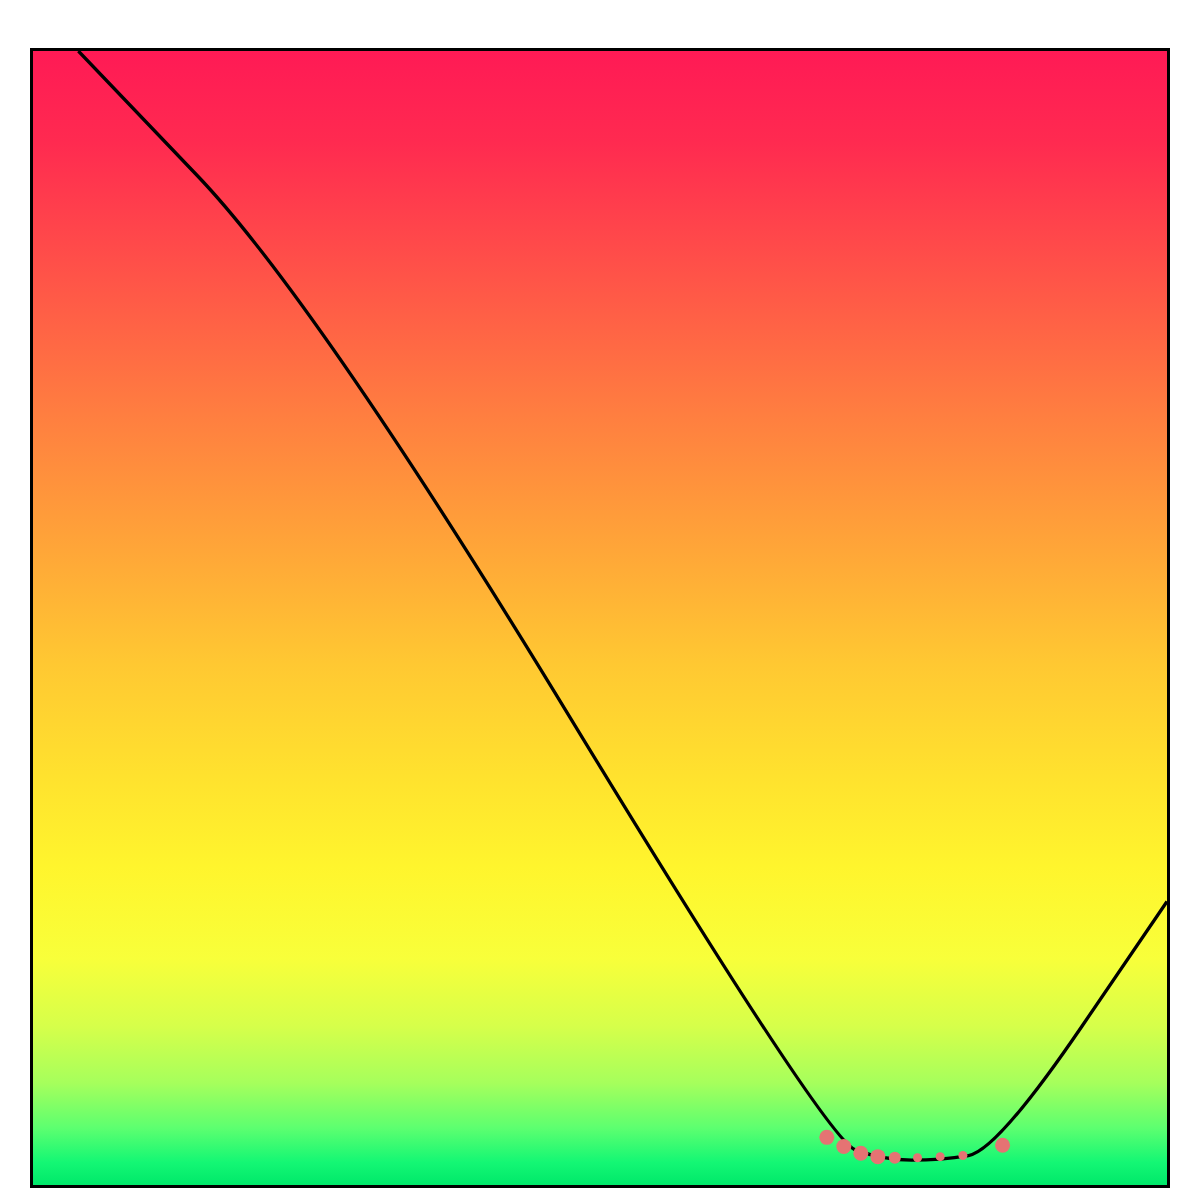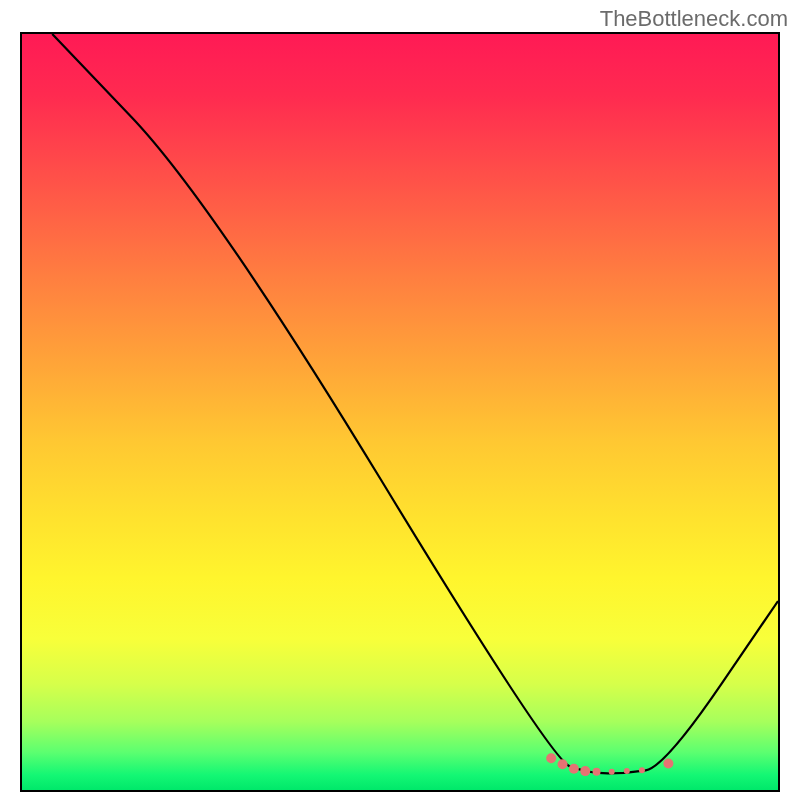--- a/index.html
+++ b/index.html
@@ -60,21 +60,20 @@
     inset: 0;
     width: 100%;
     height: 100%;
   }
 </style>
 </head>
 <body>
 
 <div class="chart-container">
 
-  <div class="watermark">TheBottleneck.com</div>
 
   <div class="plot-area">
     <div class="gradient-bg"></div>
     <svg class="curve" viewBox="0 0 756 756" preserveAspectRatio="none">
       <g id="curve-group">
           <path d="M 30.240000000000002,0 Q 30.240000000000002,0 109.62,83.15999999999997 Q 189,166.31999999999994 359.09999999999997,446.03999999999996 Q 529.1999999999999,725.76 548.0999999999999,732.5640000000001 Q 567,739.368 585.9000000000001,739.368 Q 604.8000000000001,739.368 623.7,736.344 Q 642.6,733.32 699.3,650.1600000000001 L 756,567" fill="none" stroke="#000000" stroke-width="2.2"></path>
         </g>
       <g id="marker-group">
           <circle cx="529.1999999999999" cy="724.248" r="5" fill="#e57373"></circle>
           <circle cx="540.54" cy="730.296" r="5" fill="#e57373"></circle>

